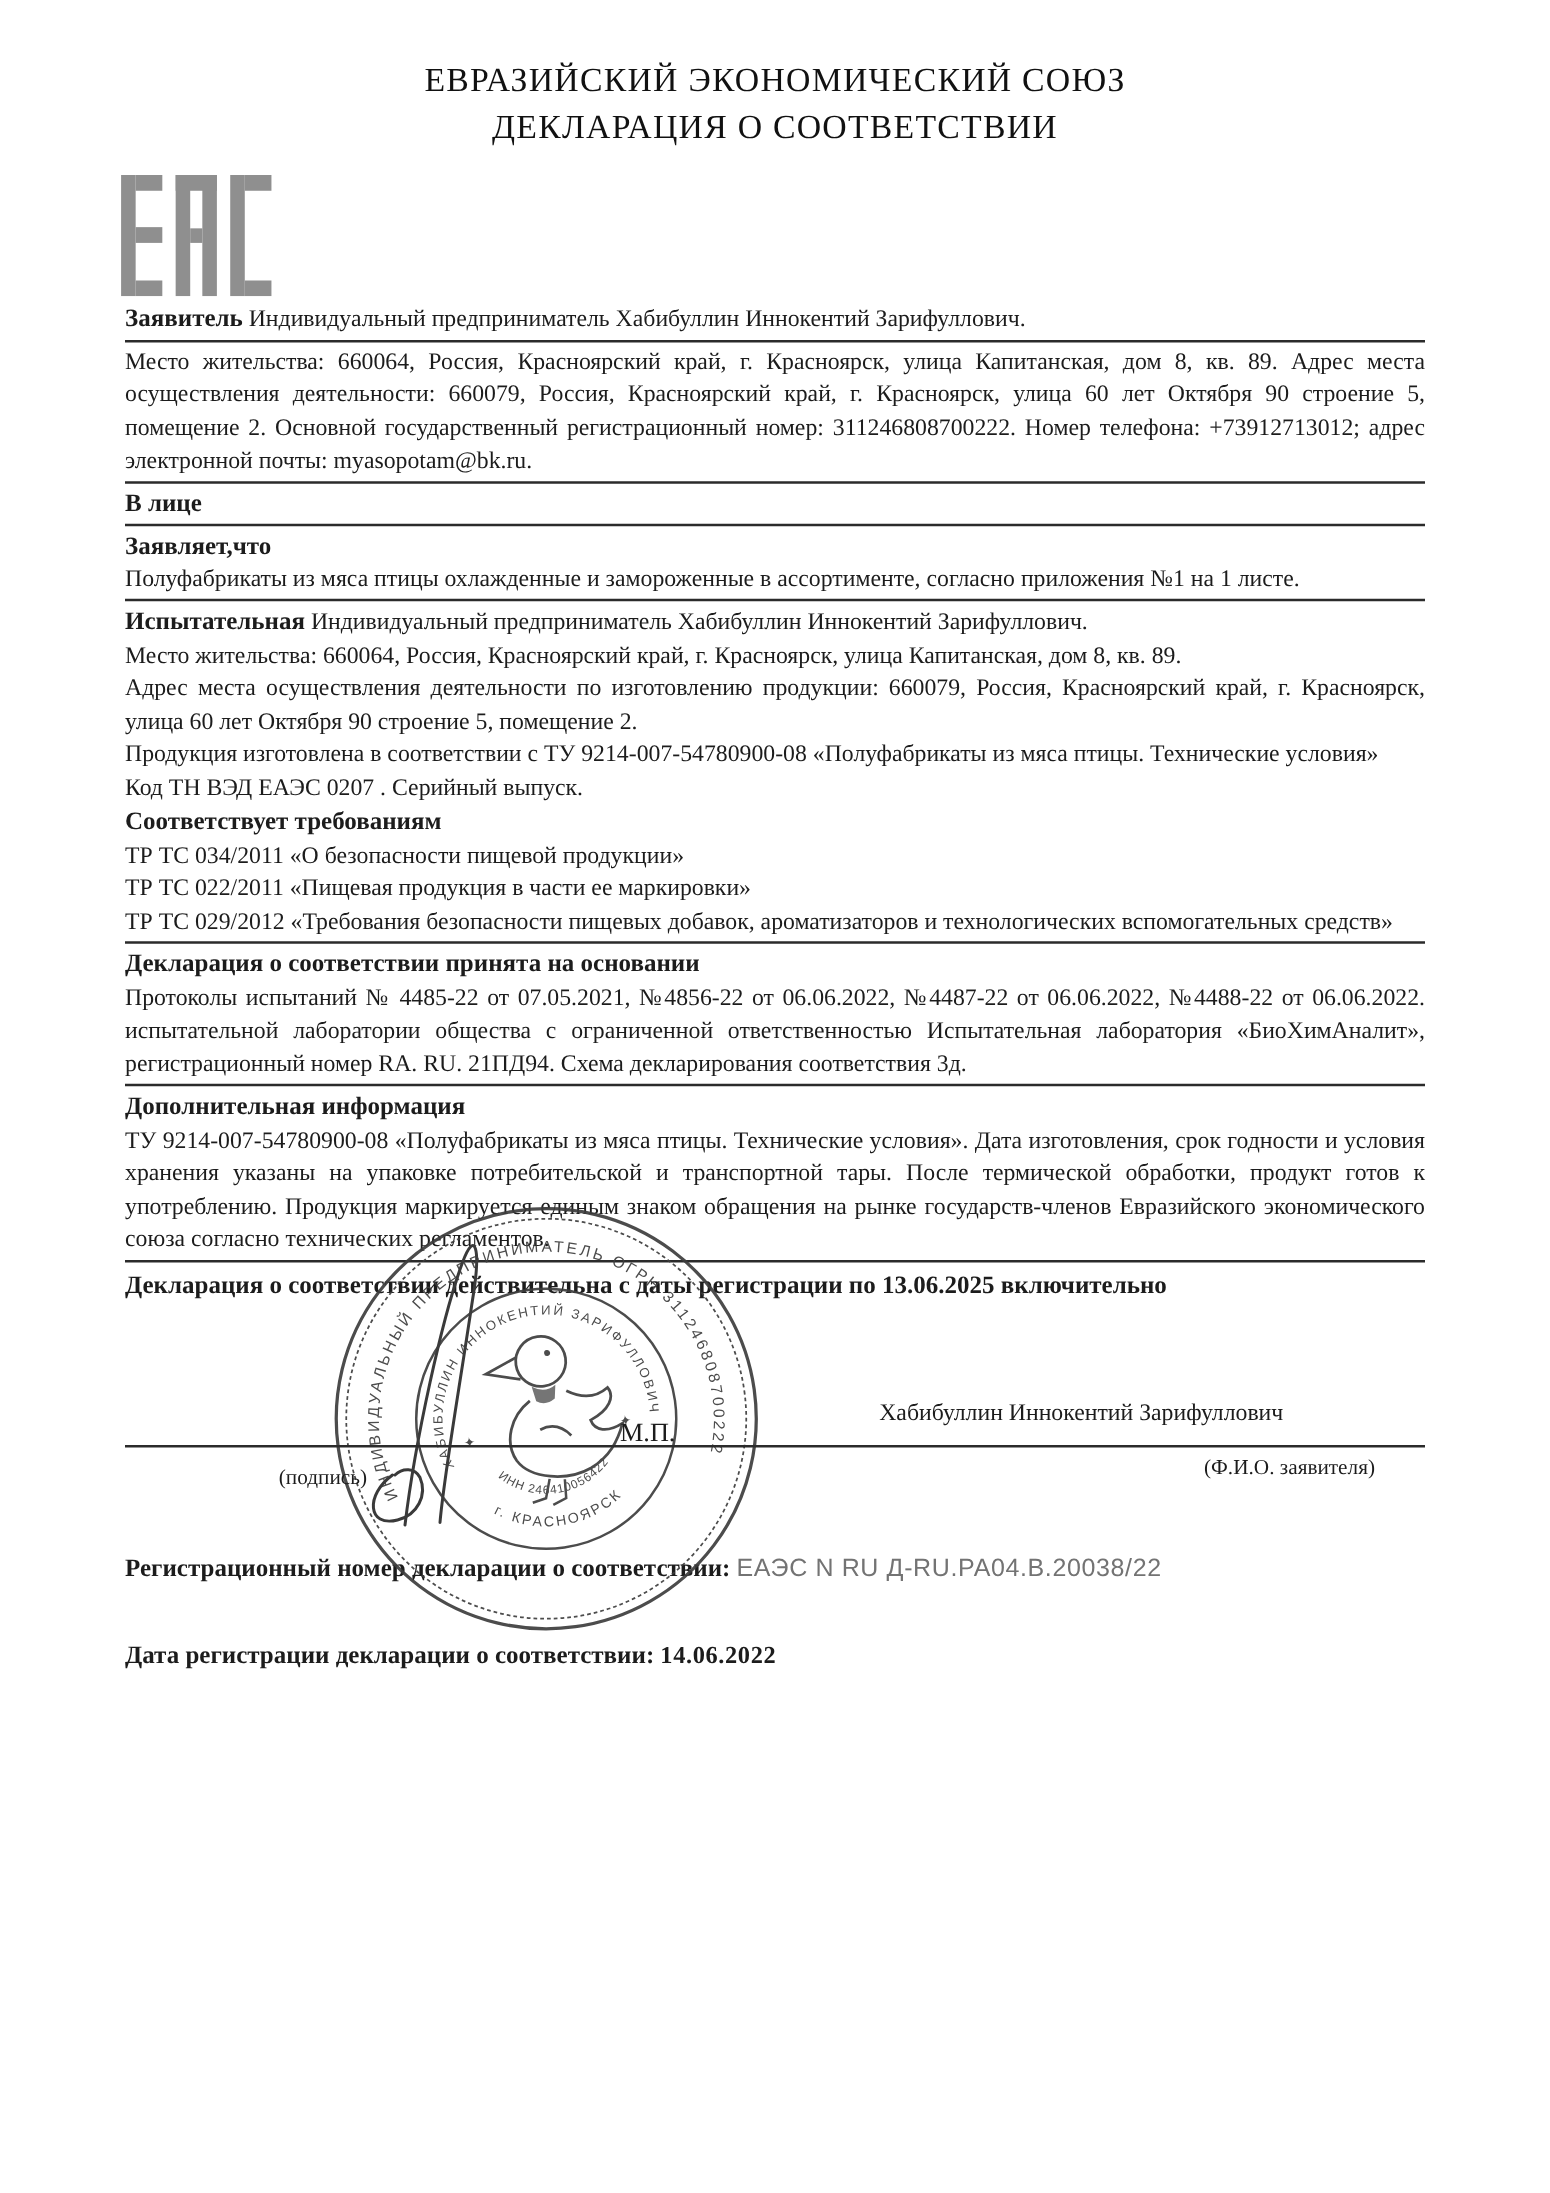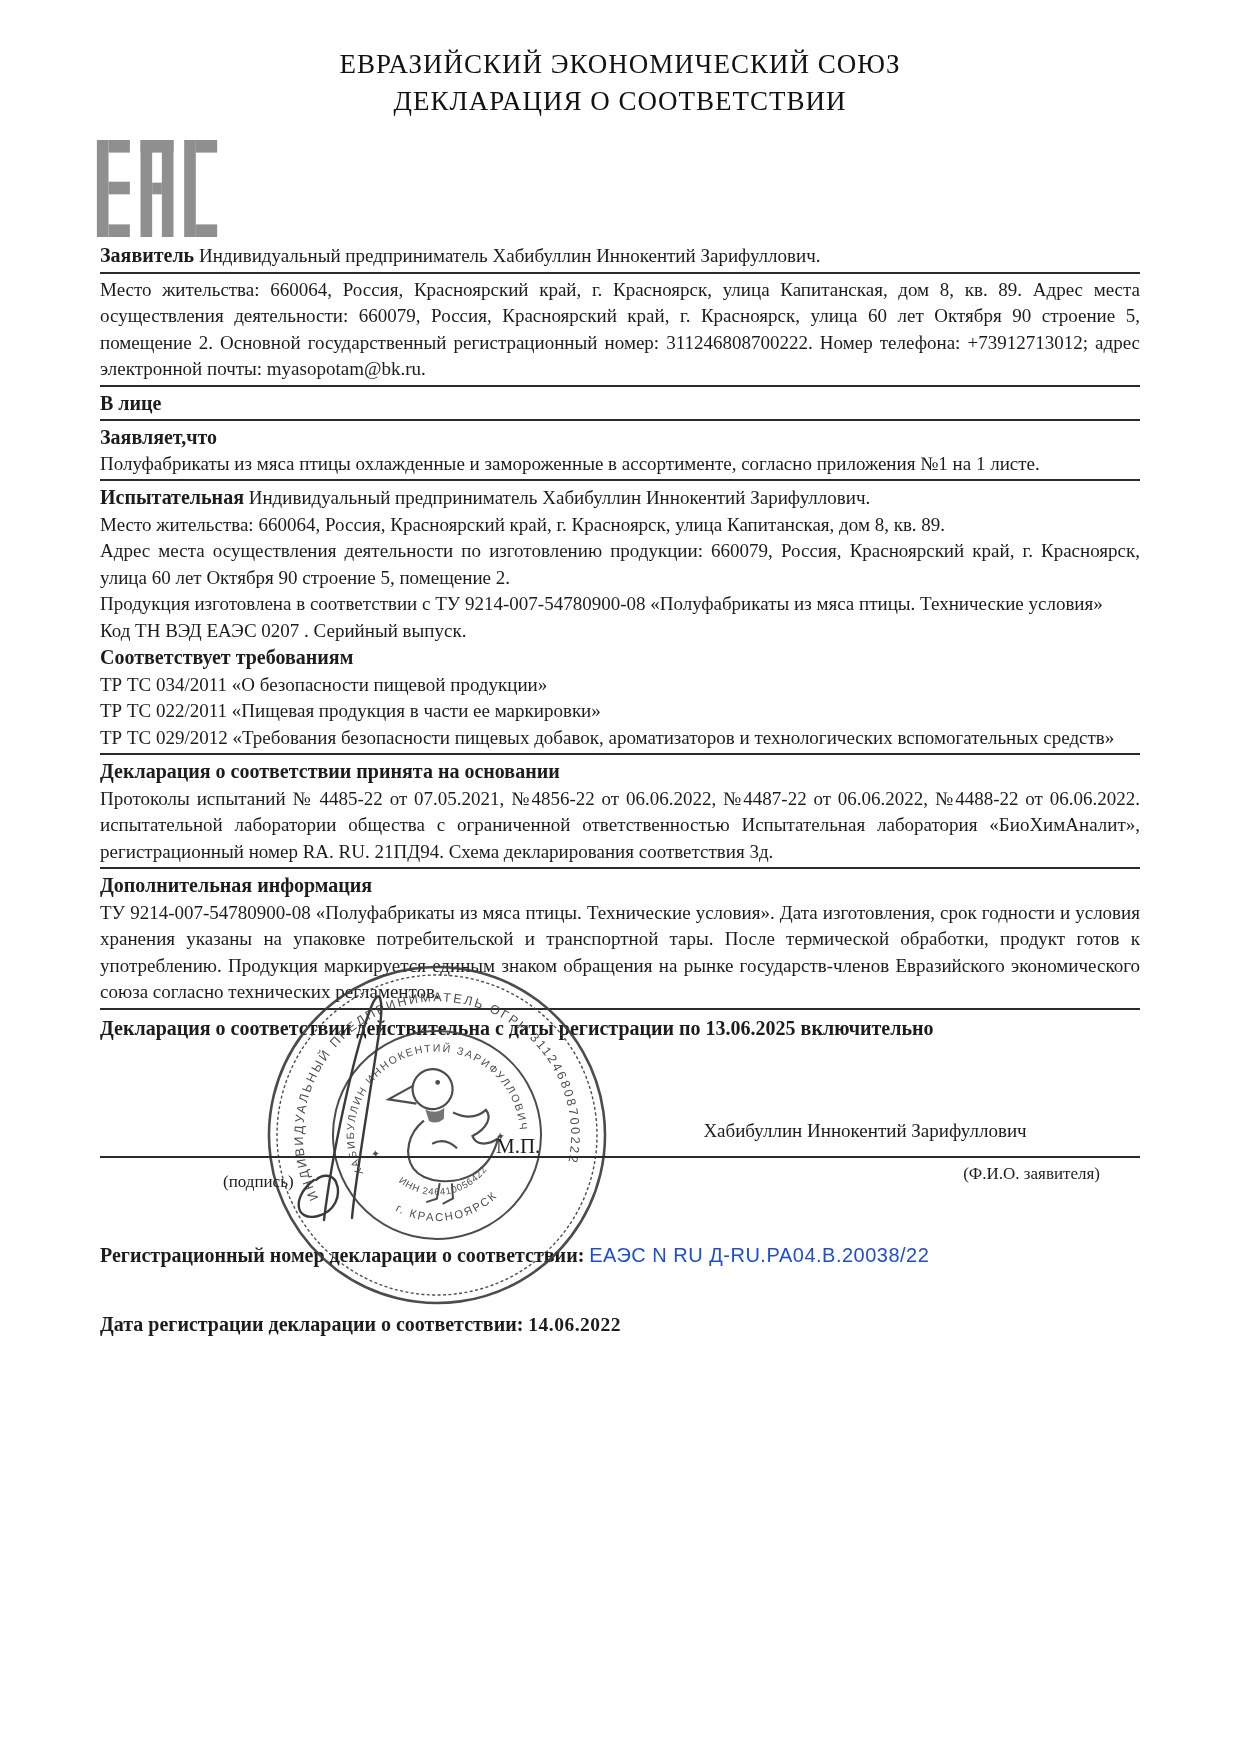--- a/index.html
+++ b/index.html
@@ -29,21 +29,21 @@
   .sign-area{position:relative;height:162px;margin-top:6px;}
   .sign-line{position:absolute;left:0;right:0;top:108px;height:2px;background:#2b2b2b;}
   .sig-caption{position:absolute;left:78px;top:124px;font-size:17px;margin-left:45px;}
   .fio{position:absolute;left:530px;width:470px;top:72px;text-align:center;font-size:19px;}
   .fio-caption{position:absolute;left:530px;width:470px;top:116px;text-align:right;font-size:17px;}
   .mp{position:absolute;left:396px;top:86px;font-size:21px;}
   .stamp-svg{position:absolute;left:146px;top:-104px;opacity:0.92;}
   .signature-svg{position:absolute;left:92px;top:-80px;}
   .reg-row{margin-top:34px;font-size:19.5px;}
   .reg-row .lbl{font-size:20px;}
-  .reg-value{font-family:"Liberation Sans","DejaVu Sans",sans-serif;font-size:20px;letter-spacing:0.5px;color:#1d4ed8;}
+  .reg-value{font-family:"Liberation Sans","DejaVu Sans",sans-serif;font-size:20px;letter-spacing:0.5px;color:#737373;}
   .date-row{margin-top:46px;font-size:19.5px;}
   .date-value{font-weight:bold;letter-spacing:0.5px;}
   .stamp-text{font-family:"Liberation Sans","DejaVu Sans",sans-serif;fill:#3d3d3d;}
 </style>
 </head>
 <body>
 
 <div class="page">
 
   <svg class="eac-logo" width="123" height="97" viewBox="0 0 125 100">

